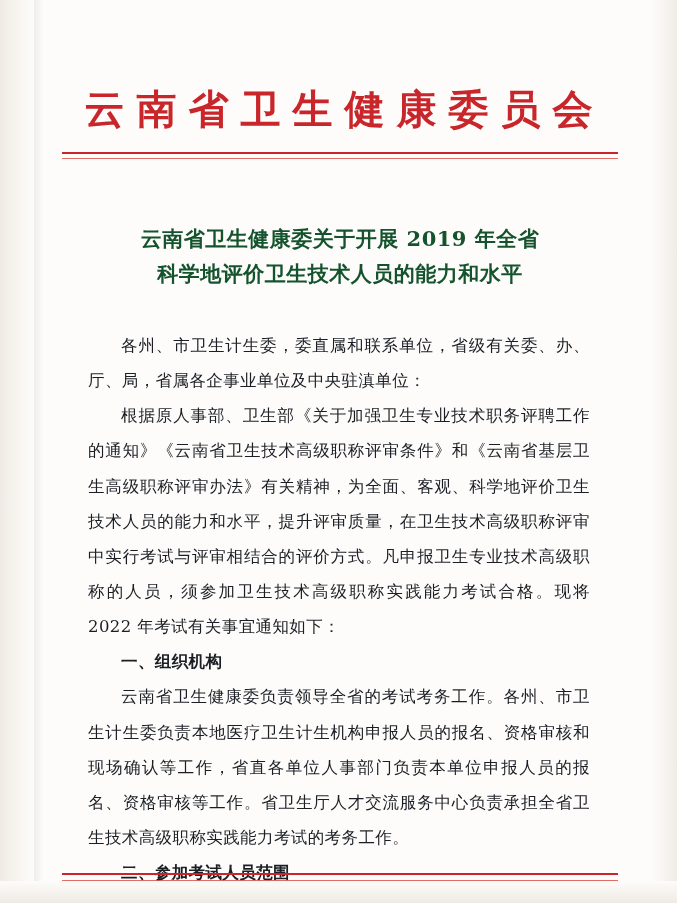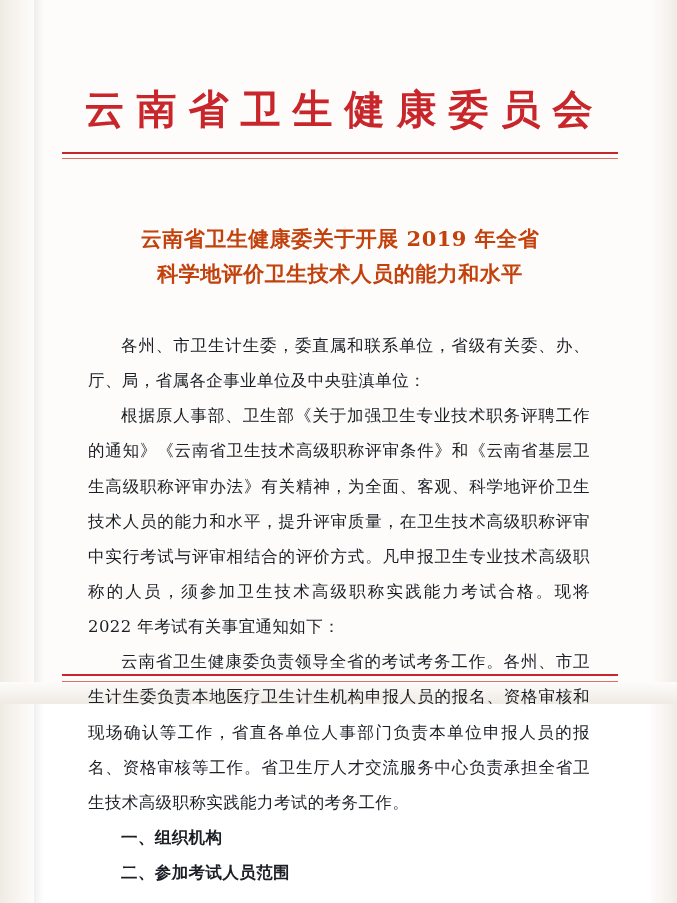--- a/index.html
+++ b/index.html
@@ -9,21 +9,21 @@
   body {
     width: 677px;
     height: 903px;
     background: #ffffff;
     font-family: "DejaVu Sans", sans-serif;
     overflow: hidden;
   }
   .page {
     position: relative;
     width: 677px;
-    height: 704px;
+    height: 903px;
     background: #fdfcfa;
     box-sizing: border-box;
   }
   
   .page-edge-left {
     position: absolute;
     left: 0; top: 0;
     width: 34px; height: 903px;
     background: linear-gradient(to right, #efeae4 0%, #f8f5f1 55%, #fdfcfa 100%);
   }
@@ -75,21 +75,21 @@
   .doc-title {
     position: absolute;
     top: 222px;
     left: 70px;
     width: 540px;
     text-align: center;
     font-family: "DejaVu Serif", serif;
     font-weight: bold;
     font-size: 21px;
     line-height: 1.65;
-    color: #c2410c;
+    color: #14532d;
     letter-spacing: 0.5px;
   }
   .doc-title .line2 {
     display: block;
   }
 
   .body-text {
     position: absolute;
     top: 328px;
     left: 88px;
@@ -150,21 +150,21 @@
   <div class="rule-red thin"></div>
 
   <div class="doc-title">
     <span>云南省卫生健康委关于开展 2019 年全省</span>
     <span class="line2">科学地评价卫生技术人员的能力和水平</span>
   </div>
 
   <div class="body-text">
     <p class="para">各州、市卫生计生委，委直属和联系单位，省级有关委、办、厅、局，省属各企事业单位及中央驻滇单位：</p>
     <p class="para">根据原人事部、卫生部《关于加强卫生专业技术职务评聘工作的通知》《云南省卫生技术高级职称评审条件》和《云南省基层卫生高级职称评审办法》有关精神，为全面、客观、科学地评价卫生技术人员的能力和水平，提升评审质量，在卫生技术高级职称评审中实行考试与评审相结合的评价方式。凡申报卫生专业技术高级职称的人员，须参加卫生技术高级职称实践能力考试合格。现将 2022 年考试有关事宜通知如下：</p>
+    <p class="para section-head">一、组织机构</p>
     <p class="para">云南省卫生健康委负责领导全省的考试考务工作。各州、市卫生计生委负责本地医疗卫生计生机构申报人员的报名、资格审核和现场确认等工作，省直各单位人事部门负责本单位申报人员的报名、资格审核等工作。省卫生厅人才交流服务中心负责承担全省卫生技术高级职称实践能力考试的考务工作。</p>
-    <p class="para section-head">一、组织机构</p>
     <p class="para section-head">二、参加考试人员范围</p>
   </div>
 
   <div class="footer-rule"></div>
   <div class="footer-rule thin"></div>
 
 </div>
 
 </body></html>

